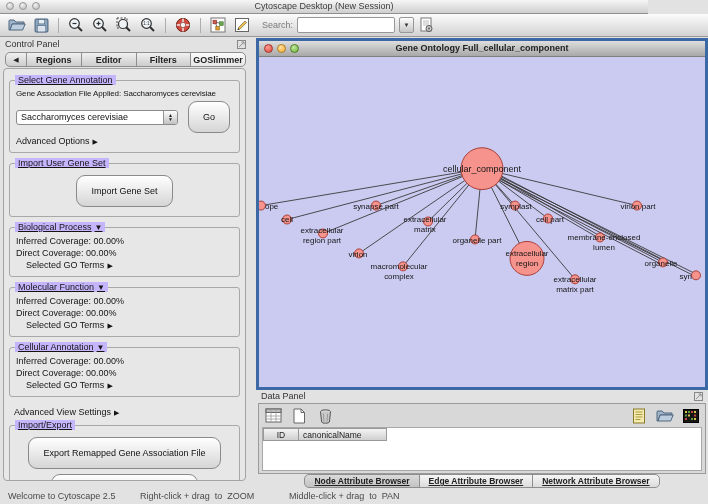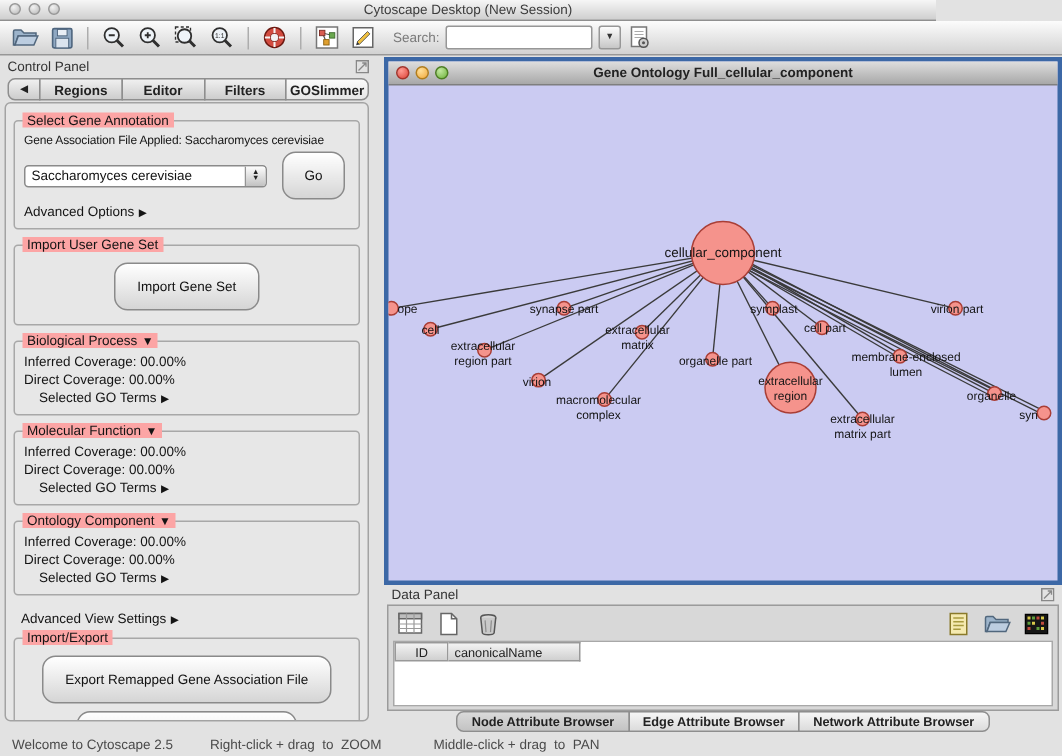--- a/index.html
+++ b/index.html
@@ -2,21 +2,21 @@
 <html><head>
 <meta charset="utf-8">
 <style>
   html,body{margin:0;padding:0;}
   body{width:708px;height:504px;overflow:hidden;background:#e2e2e2;
        font-family:"Liberation Sans","DejaVu Sans",sans-serif;-webkit-font-smoothing:antialiased;}
   .app{position:relative;width:708px;height:504px;}
 
   
   .main-titlebar{position:absolute;top:0;left:0;width:624px;height:13px;
-    background:linear-gradient(#f6f6f6,#cfcfcf);border-bottom:1px solid #8f8f8f;}
+    background:linear-gradient(#f6f6f6,#cfcfcf);border-bottom:1px solid #8f8f8f;padding-left:24px;}
   .lights{position:absolute;left:6px;top:2px;display:flex;gap:5px;}
   .light{width:8px;height:8px;border-radius:50%;}
   .light.gray{background:radial-gradient(circle at 35% 30%,#f2f2f2,#b9b9b9);border:1px solid #979797;box-sizing:border-box;}
   .main-title{position:absolute;left:0;right:0;top:1px;text-align:center;font-size:9px;color:#3c3c3c;}
 
   
   .toolbar{position:absolute;top:14px;left:0;width:708px;height:23px;
     background:linear-gradient(#fcfcfc,#d2d2d2);border-bottom:1px solid #979797;
     display:flex;align-items:center;padding-left:5px;box-sizing:border-box;}
   .tb-btn{width:24px;height:20px;display:flex;align-items:center;justify-content:center;flex:none;}
@@ -33,21 +33,21 @@
   .cp-header{height:12px;display:flex;align-items:center;justify-content:space-between;padding:0 5px;font-size:9px;color:#333;}
   .cp-tabs{display:flex;margin:2px 5px 0 5px;height:15px;border-radius:5px;}
   .cp-tab{flex:1;font-size:9px;font-weight:bold;color:#222;text-align:center;line-height:14px;
     background:linear-gradient(#f0f0f0,#cdcdcd);border:1px solid #8e8e8e;margin-left:-1px;white-space:nowrap;overflow:hidden;}
   .cp-tab.arrow{flex:none;width:20px;font-size:7px;border-radius:5px 0 0 5px;margin-left:0;}
   .cp-tab:last-child{border-radius:0 5px 5px 0;}
   .cp-tab.sel{background:linear-gradient(#fbfbfb,#e6e6e6);}
   .cp-body{position:absolute;top:30px;left:3px;right:5px;bottom:7px;border:1px solid #a3a3a3;border-radius:4px;
     background:#e7e7e7;padding:3px 3px;box-sizing:border-box;overflow:hidden;}
   .fieldset{position:relative;border:1px solid #a8a8a8;border-radius:3px;margin:8px 2px 10px 2px;padding:6px 4px 4px 4px;}
-  .legend{position:absolute;top:-6px;left:5px;background:#fca5a5;padding:0 3px;font-size:9px;color:#141414;white-space:nowrap;}
+  .legend{position:absolute;top:-6px;left:5px;background:#c4b5fd;padding:0 3px;font-size:9px;color:#141414;white-space:nowrap;text-decoration:underline;}
   .line{font-size:9px;color:#141414;margin:2px 0 2px 2px;white-space:nowrap;}
   .line.small{font-size:8px;letter-spacing:-0.1px;}
   .line.indent{margin-left:12px;}
   .tri{font-size:7px;margin-left:3px;}
   .tri.down{font-size:8px;}
   .combo-row{display:flex;align-items:center;gap:10px;margin:3px 0 3px 2px;}
   .combo{width:162px;height:15px;background:#fff;border:1px solid #8a8a8a;border-radius:3px;position:relative;
     display:flex;align-items:center;font-size:9px;color:#111;padding-left:4px;box-sizing:border-box;flex:none;}
   .stepper{position:absolute;right:0;top:0;bottom:0;width:13px;background:linear-gradient(#fdfdfd,#c2c2c2);
     border-left:1px solid #949494;border-radius:0 2px 2px 0;display:flex;flex-direction:column;
@@ -78,21 +78,21 @@
   .dp-toolbar{position:absolute;top:1px;left:2px;right:2px;height:21px;display:flex;align-items:center;gap:2px;}
   .dp-toolbar .spacer{flex:1;}
   .dp-table{position:absolute;top:23px;left:3px;right:3px;bottom:2px;background:#fff;border:1px solid #a8a8a8;}
   .dp-thead{display:flex;}
   .th{box-sizing:border-box;height:13px;line-height:12px;font-size:8.5px;color:#222;text-align:center;
     background:linear-gradient(#f3f3f3,#d0d0d0);border:1px solid #999;border-left:none;padding:0 4px;}
   .th:first-child{border-left:1px solid #999;width:36px;flex:none;}
   .th:nth-child(2){width:88px;flex:none;text-align:left;}
   .dp-tabs{position:absolute;bottom:0;left:0;right:0;height:14px;display:flex;justify-content:center;}
   .dp-tab{font-size:8.5px;font-weight:bold;color:#222;line-height:13px;padding:0 9px;white-space:nowrap;
-    background:linear-gradient(#f6f6f6,#dcdcdc);border:1px solid #8e8e8e;margin-left:-1px;}
+    background:linear-gradient(#f6f6f6,#dcdcdc);border:1px solid #8e8e8e;margin-left:-1px;text-decoration:underline;}
   .dp-tab:first-child{border-radius:5px 0 0 5px;margin-left:0;}
   .dp-tab:last-child{border-radius:0 5px 5px 0;}
   .dp-tab.sel{background:linear-gradient(#dadada,#c3c3c3);}
 
   
   .status-bar{position:absolute;left:0;bottom:0;width:584px;height:16px;font-size:9px;color:#4a4a4a;}
   .status-bar span{position:absolute;top:3px;white-space:pre;}
   .st-welcome{left:8px;}
   .st-zoom{left:140px;}
   .st-pan{left:289px;}
@@ -256,21 +256,21 @@
             <div class="line">Direct Coverage: 00.00%</div>
             <div class="line indent"><span>Selected GO Terms</span><span class="tri">▶</span></div>
           </div>
           <div class="fieldset">
             <div class="legend"><span>Molecular Function</span><span class="tri down">▼</span></div>
             <div class="line">Inferred Coverage: 00.00%</div>
             <div class="line">Direct Coverage: 00.00%</div>
             <div class="line indent"><span>Selected GO Terms</span><span class="tri">▶</span></div>
           </div>
           <div class="fieldset">
-            <div class="legend"><span>Ontology Component</span><span class="tri down">▼</span></div>
+            <div class="legend"><span>Cellular Annotation</span><span class="tri down">▼</span></div>
             <div class="line">Inferred Coverage: 00.00%</div>
             <div class="line">Direct Coverage: 00.00%</div>
             <div class="line indent"><span>Selected GO Terms</span><span class="tri">▶</span></div>
           </div>
         </div>
 
       <div class="cp-link">
         <span>Advanced View Settings</span><span class="tri">▶</span>
       </div>
 

